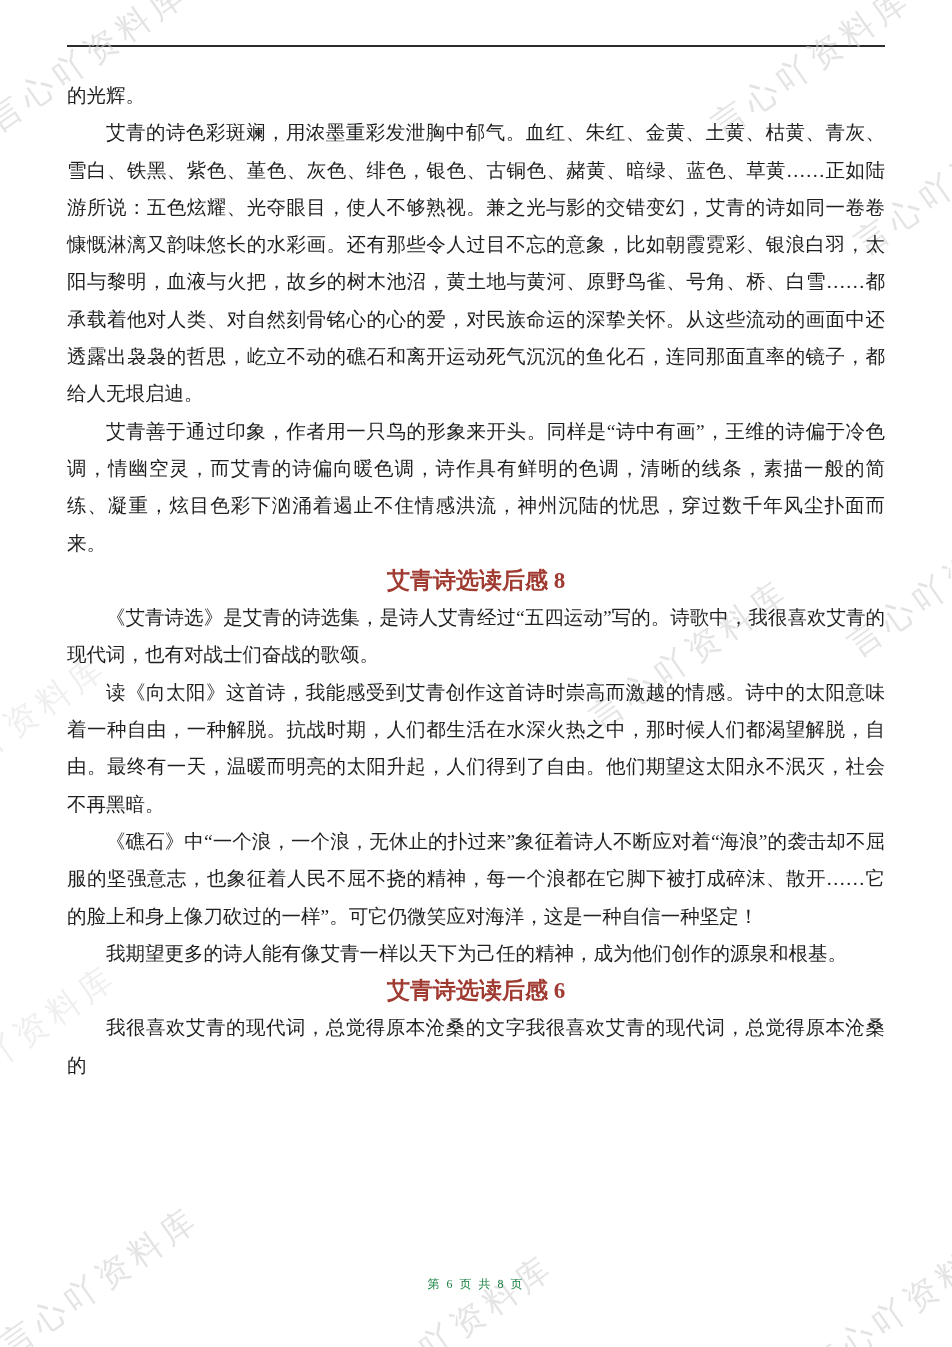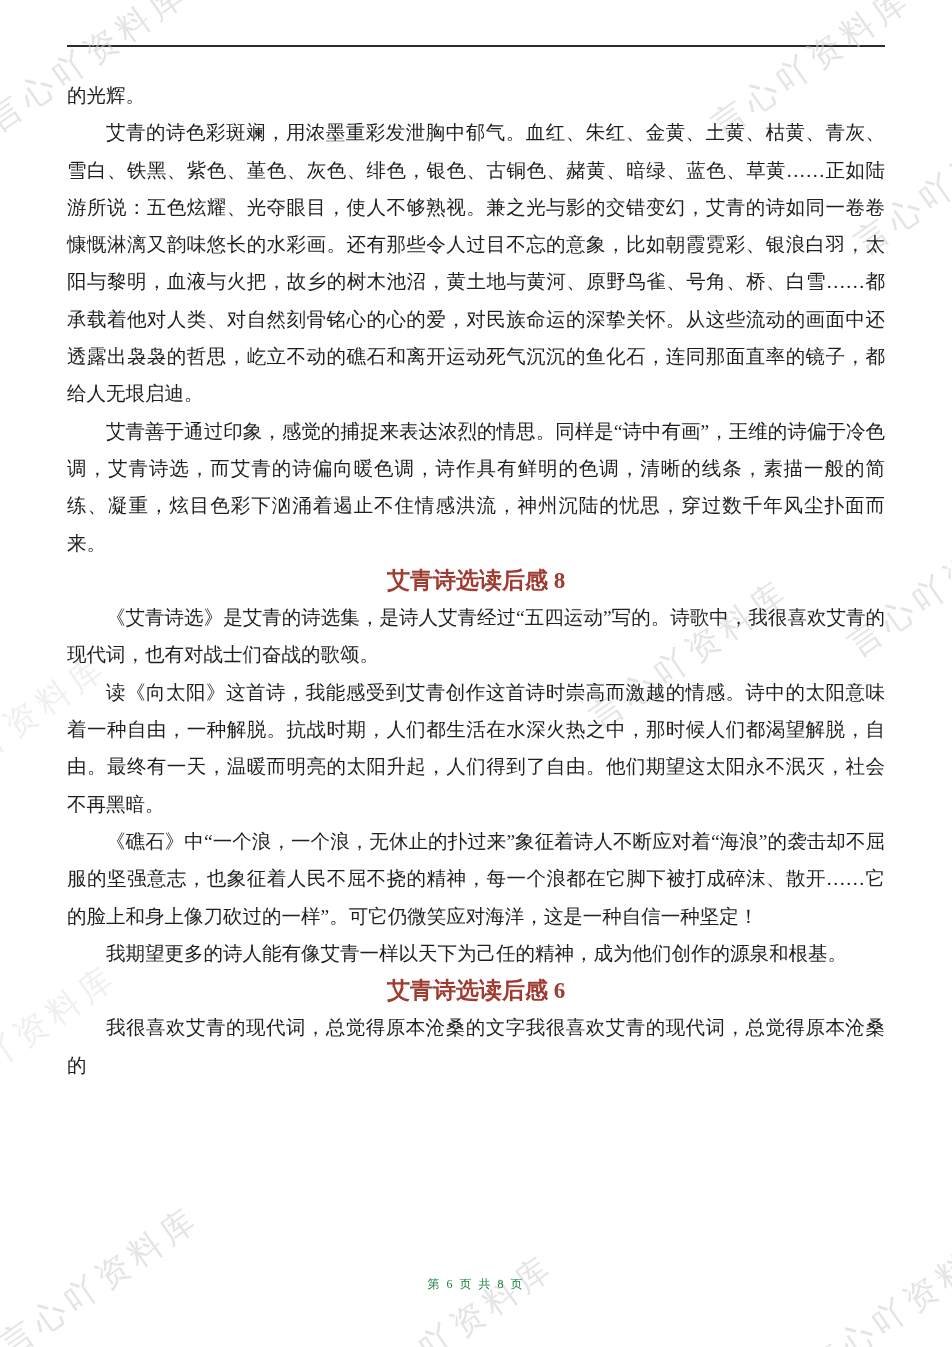--- a/index.html
+++ b/index.html
@@ -98,21 +98,21 @@
   <span class="wm wm7 faint">言心吖资料库</span>
   <span class="wm wm8">言心吖资料库</span>
   <span class="wm wm9">言心吖资料库</span>
   <span class="wm wm10">言心吖资料库</span>
 
   <div class="header-rule"></div>
 
   <div class="content">
       <p class="continuation">的光辉。</p>
       <p class="paragraph">艾青的诗色彩斑斓，用浓墨重彩发泄胸中郁气。血红、朱红、金黄、土黄、枯黄、青灰、雪白、铁黑、紫色、堇色、灰色、绯色，银色、古铜色、赭黄、暗绿、蓝色、草黄……正如陆游所说：五色炫耀、光夺眼目，使人不够熟视。兼之光与影的交错变幻，艾青的诗如同一卷卷慷慨淋漓又韵味悠长的水彩画。还有那些令人过目不忘的意象，比如朝霞霓彩、银浪白羽，太阳与黎明，血液与火把，故乡的树木池沼，黄土地与黄河、原野鸟雀、号角、桥、白雪……都承载着他对人类、对自然刻骨铭心的心的爱，对民族命运的深挚关怀。从这些流动的画面中还透露出袅袅的哲思，屹立不动的礁石和离开运动死气沉沉的鱼化石，连同那面直率的镜子，都给人无垠启迪。</p>
-      <p class="paragraph">艾青善于通过印象，感觉的捕捉来表达浓烈的情思。同样是“诗中有画”，王维的诗偏于冷色调，艾青诗选，而艾青的诗偏向暖色调，诗作具有鲜明的色调，清晰的线条，素描一般的简练、凝重，炫目色彩下汹涌着遏止不住情感洪流，神州沉陆的忧思，穿过数千年风尘扑面而来。</p>
+      <p class="paragraph">艾青善于通过印象，作者用一只鸟的形象来开头。同样是“诗中有画”，王维的诗偏于冷色调，情幽空灵，而艾青的诗偏向暖色调，诗作具有鲜明的色调，清晰的线条，素描一般的简练、凝重，炫目色彩下汹涌着遏止不住情感洪流，神州沉陆的忧思，穿过数千年风尘扑面而来。</p>
       <h2 class="heading">艾青诗选读后感 8</h2>
       <p class="paragraph">《艾青诗选》是艾青的诗选集，是诗人艾青经过“五四运动”写的。诗歌中，我很喜欢艾青的现代词，也有对战士们奋战的歌颂。</p>
       <p class="paragraph">读《向太阳》这首诗，我能感受到艾青创作这首诗时崇高而激越的情感。诗中的太阳意味着一种自由，一种解脱。抗战时期，人们都生活在水深火热之中，那时候人们都渴望解脱，自由。最终有一天，温暖而明亮的太阳升起，人们得到了自由。他们期望这太阳永不泯灭，社会不再黑暗。</p>
       <p class="paragraph">《礁石》中“一个浪，一个浪，无休止的扑过来”象征着诗人不断应对着“海浪”的袭击却不屈服的坚强意志，也象征着人民不屈不挠的精神，每一个浪都在它脚下被打成碎沫、散开……它的脸上和身上像刀砍过的一样”。可它仍微笑应对海洋，这是一种自信一种坚定！</p>
       <p class="paragraph">我期望更多的诗人能有像艾青一样以天下为己任的精神，成为他们创作的源泉和根基。</p>
       <h2 class="heading">艾青诗选读后感 6</h2>
       <p class="paragraph">我很喜欢艾青的现代词，总觉得原本沧桑的文字我很喜欢艾青的现代词，总觉得原本沧桑的</p>
     </div>
 
   <div class="footer">

